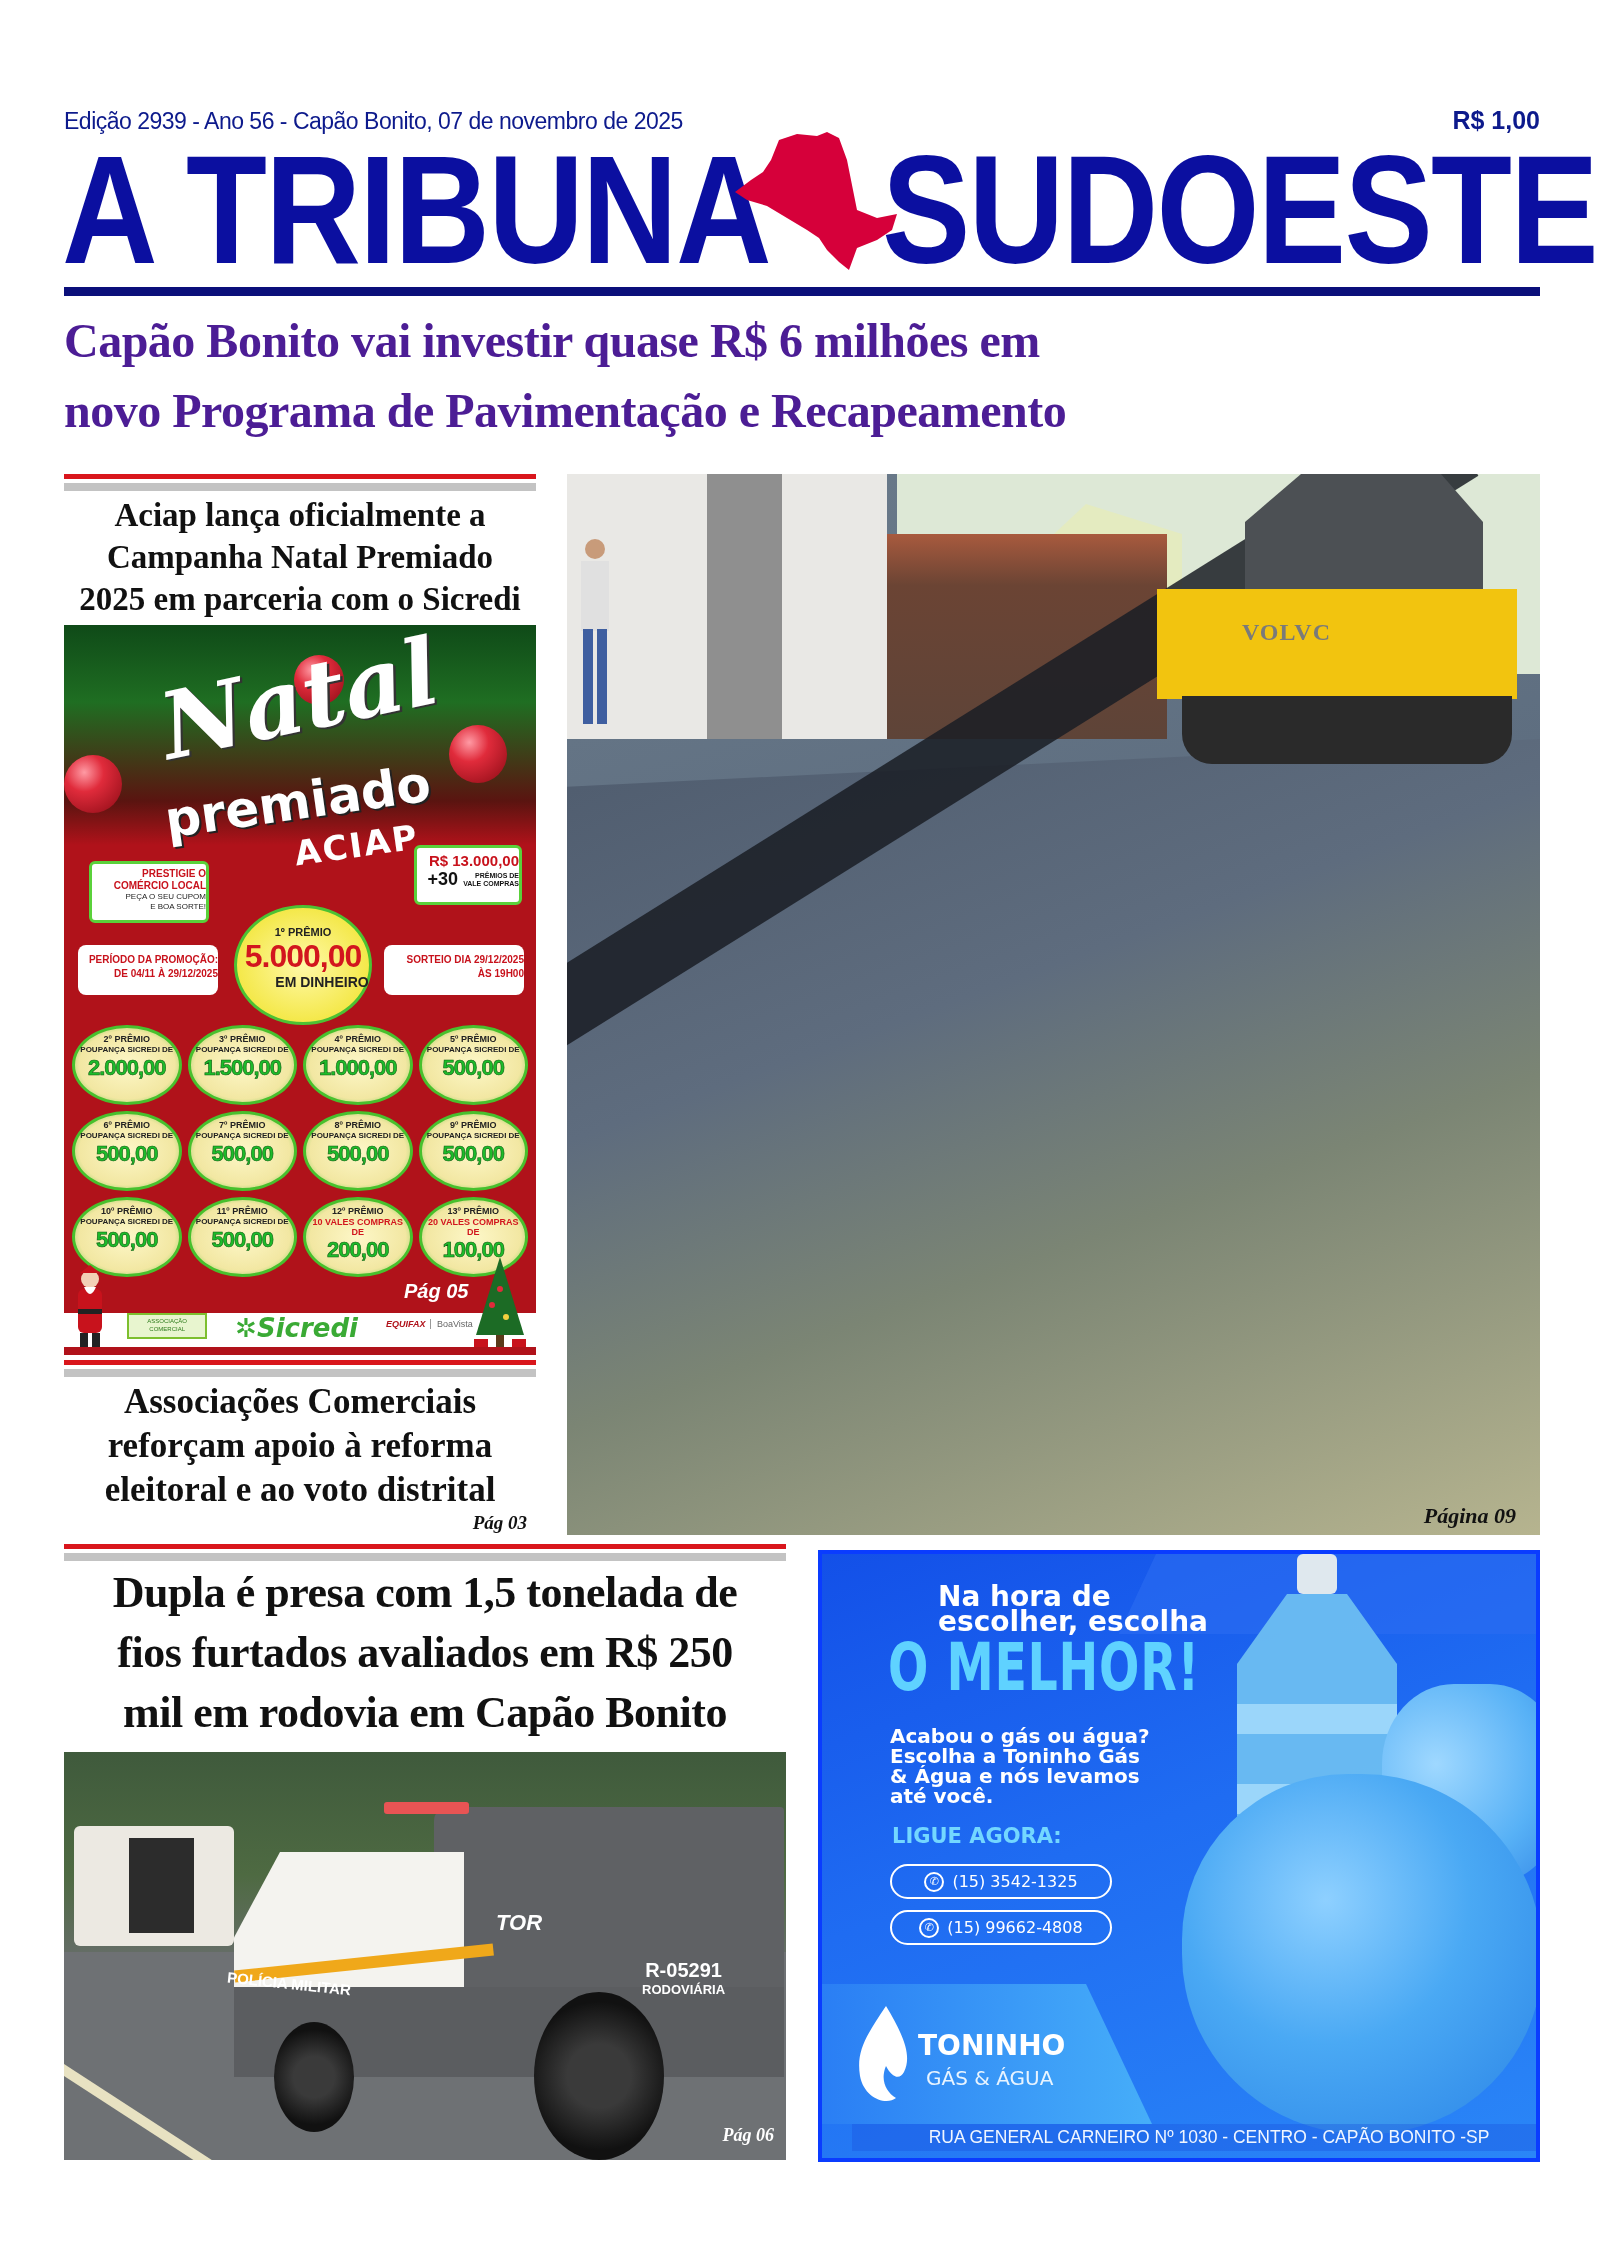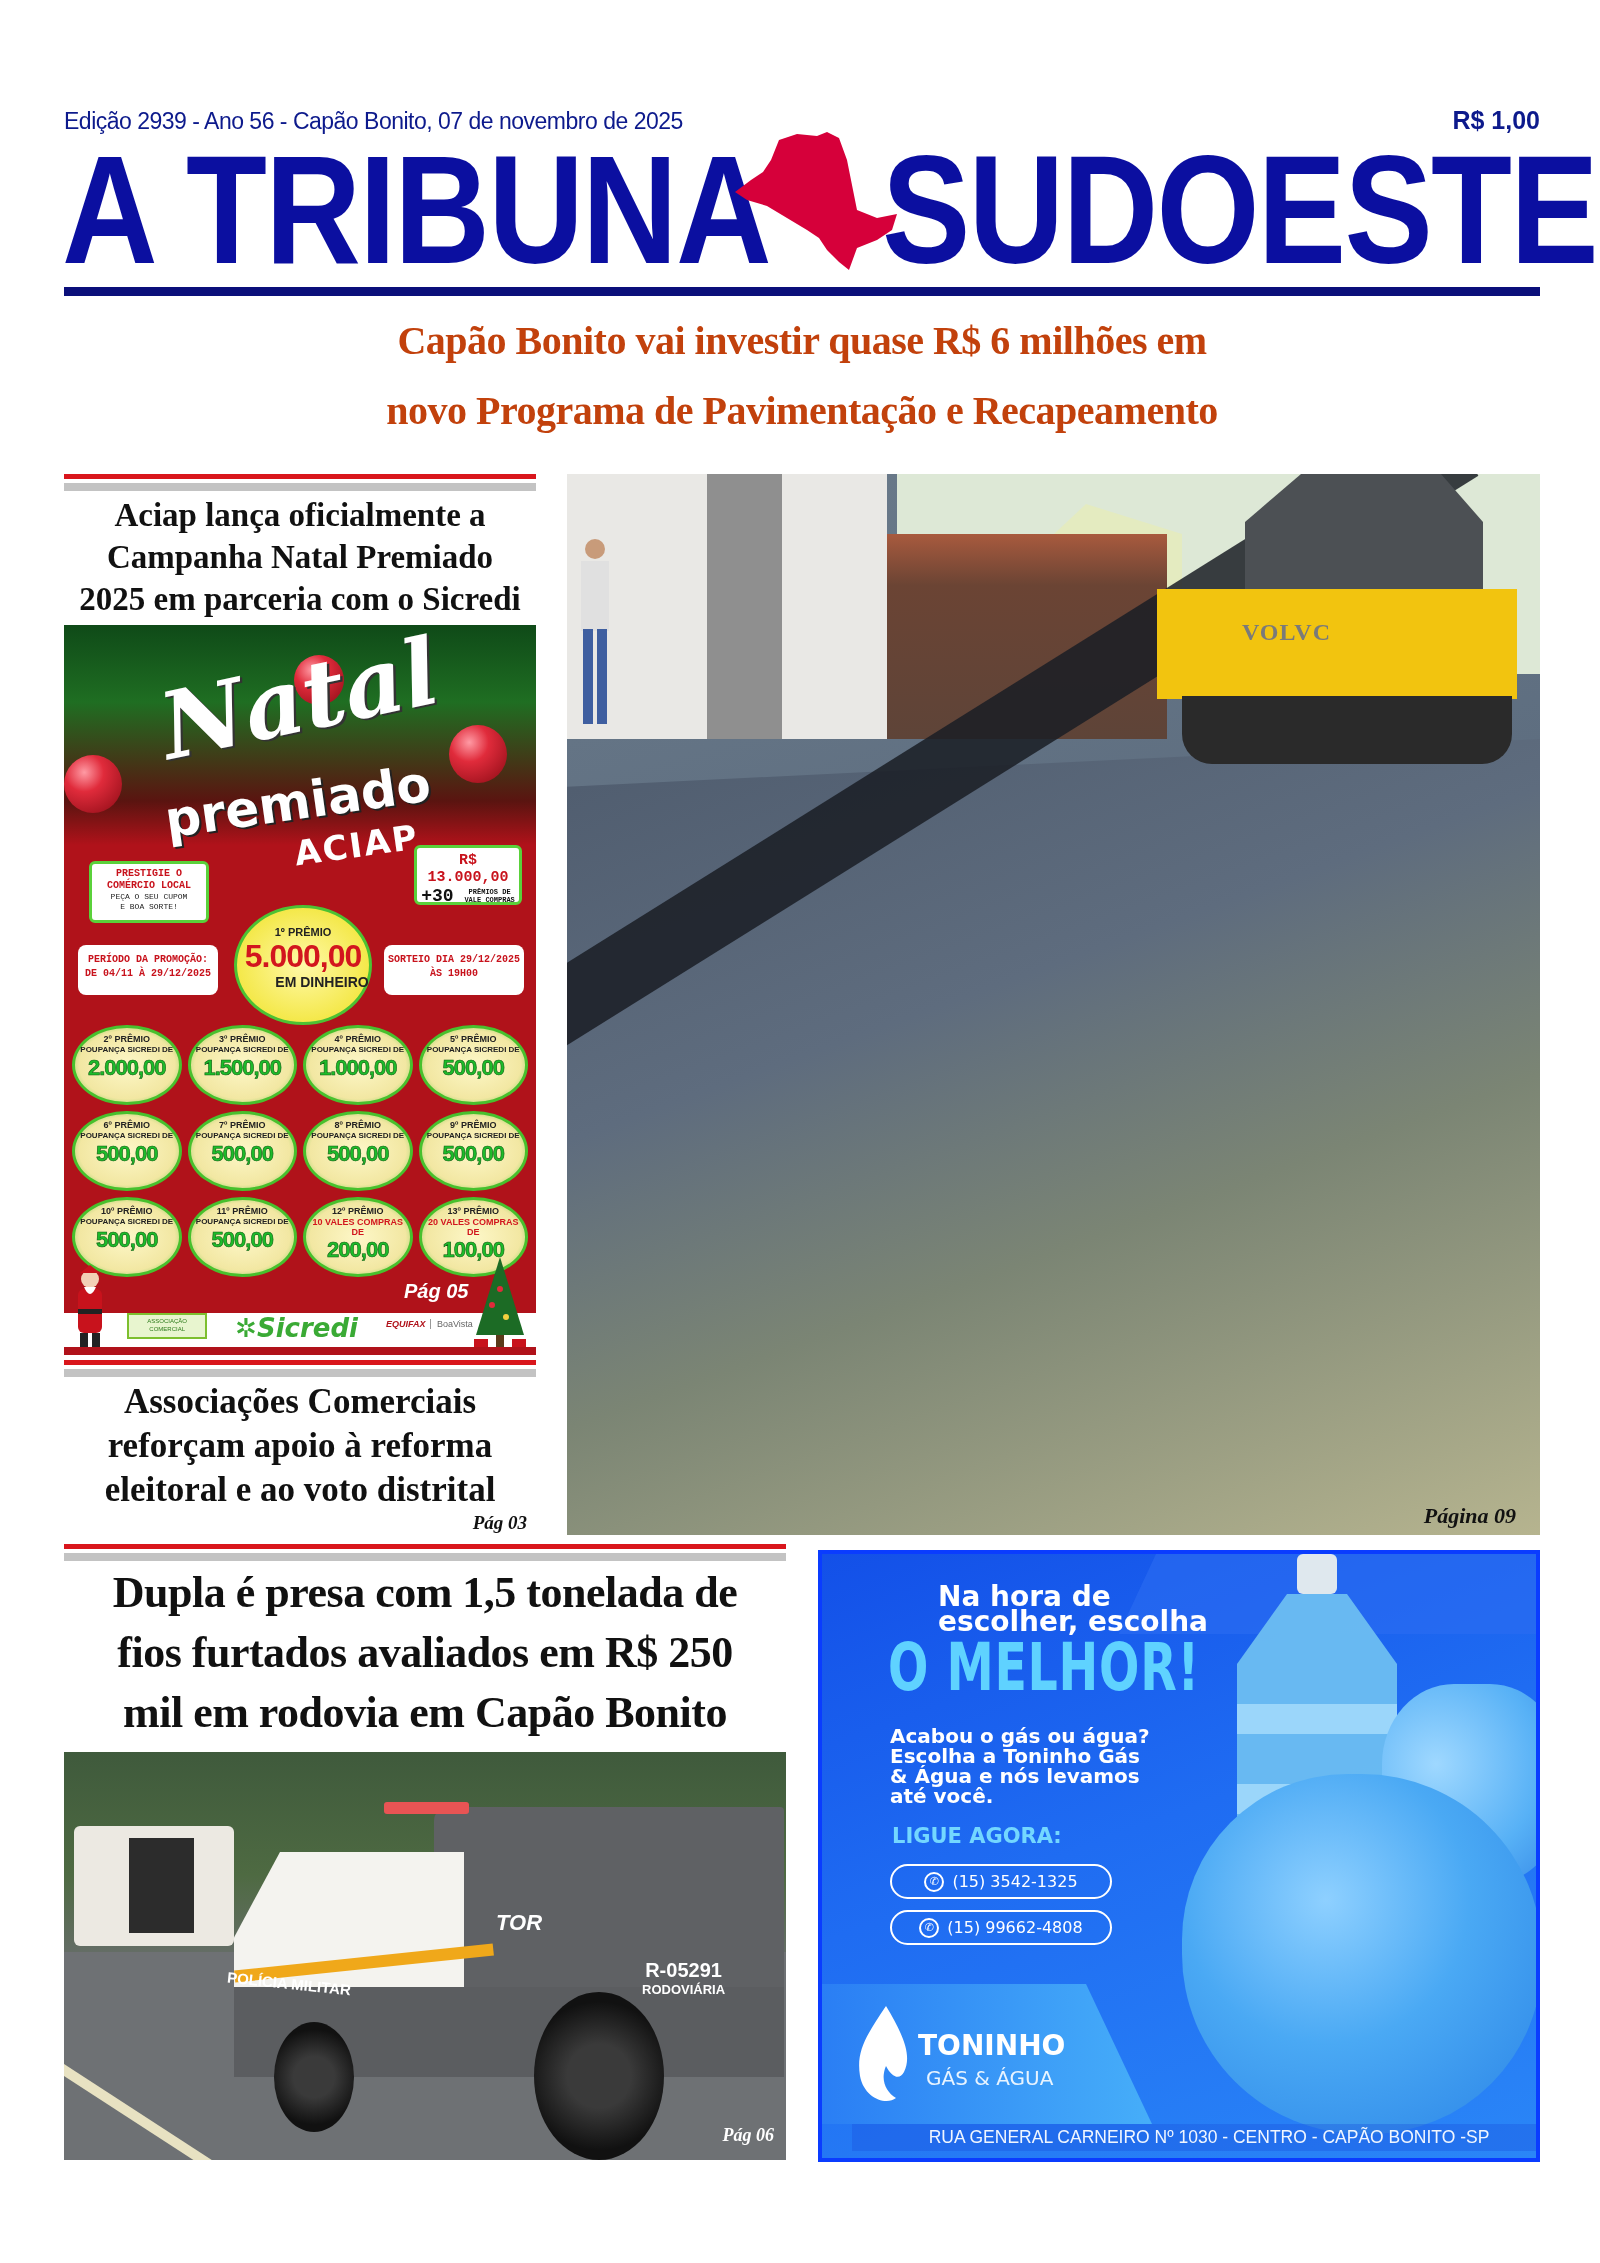--- a/index.html
+++ b/index.html
@@ -15,43 +15,43 @@
     font-size: 154px; line-height: 140px; color: #0b0fa0; letter-spacing: -2px;
     transform: scaleX(0.86); transform-origin: left top;
   }
   .logo-left { left: 0; }
   .logo-right { left: 820px; }
   .sp-map { position: absolute; left: 665px; top: -10px; width: 200px; height: 145px; }
   .rule-navy { position: absolute; left: 64px; top: 287px; width: 1476px; height: 9px; background: #0b0f7a; }
 
   
   .main-headline {
-    position: absolute; left: 64px; top: 306px; width: 1476px; text-align: center;
-    font-family: "Liberation Serif", serif; font-weight: bold; font-size: 40px; line-height: 70px; color: #c2410c;
+    position: absolute; left: 64px; top: 306px; width: 1476px; text-align: left;
+    font-family: "Liberation Serif", serif; font-weight: bold; font-size: 48px; line-height: 70px; color: #4c1d95;
     letter-spacing: -0.5px;
   }
 
   
   .sep { position: absolute; }
   .sep .red { height: 5px; background: #d9161c; }
   .sep .gray { height: 8px; background: #c3c3c3; margin-top: 4px; }
 
   .side-headline {
     position: absolute; font-family: "Liberation Serif", serif; font-weight: bold; color: #111; text-align: center;
   }
 
   
   .natal-ad { position: absolute; left: 64px; top: 625px; width: 472px; height: 730px; background: #b0121a; overflow: hidden; }
   .natal-top { position: absolute; left: 0; top: 0; width: 100%; height: 220px;
     background: linear-gradient(180deg, #0f4a18 0%, #1f6e22 35%, #5a1410 80%, #b0121a 100%); }
   .bauble { position: absolute; border-radius: 50%; background: radial-gradient(circle at 35% 30%, #ff9aa4 0%, #e02b3b 35%, #8a0a14 100%); }
   .natal-title { position: absolute; left: 95px; top: 20px; font-family: "DejaVu Serif", serif; font-style: italic; font-weight: bold; font-size: 92px; color: #fff; transform: rotate(-12deg); text-shadow: 2px 2px 0 #333; }
   .premiado { position: absolute; left: 100px; top: 148px; font-family: "DejaVu Sans", sans-serif; font-weight: bold; font-size: 50px; color: #fff; transform: rotate(-8deg); text-shadow: 2px 2px 0 #222; }
   .aciap { position: absolute; left: 230px; top: 200px; font-family: "DejaVu Sans", sans-serif; font-weight: bold; font-size: 34px; color: #fff; transform: rotate(-8deg); letter-spacing: 2px; }
-  .box-white { position: absolute; background: #fff; border: 3px solid #5ad13a; border-radius: 6px; text-align: center; font-family: Liberation Mono, monospace; }
+  .box-white { position: absolute; background: #fff; border: 3px solid #5ad13a; border-radius: 6px; text-align: right; }
   .prestige { left: 25px; top: 236px; width: 120px; height: 62px; padding-top: 4px; }
   .prestige .l1 { font-size: 10px; font-weight: bold; color: #c8121c; line-height: 12px; }
   .prestige .l2 { font-size: 8px; color: #222; line-height: 10px; }
   .jackpot { left: 350px; top: 220px; width: 108px; height: 60px; padding-top: 4px; }
   .jackpot .amt { font-size: 15px; font-weight: bold; color: #c8121c; }
   .jackpot .plus { font-size: 18px; font-weight: bold; color: #111; }
   .jackpot .plus small { font-size: 7px; display: inline-block; line-height: 8px; vertical-align: middle; }
   .periodo { left: 14px; top: 320px; width: 140px; height: 50px; border: none; border-radius: 8px; padding-top: 8px; }
   .sorteio { left: 320px; top: 320px; width: 140px; height: 50px; border: none; border-radius: 8px; padding-top: 8px; }
   .periodo div, .sorteio div { font-size: 10px; color: #c8121c; line-height: 14px; font-weight: bold; }

